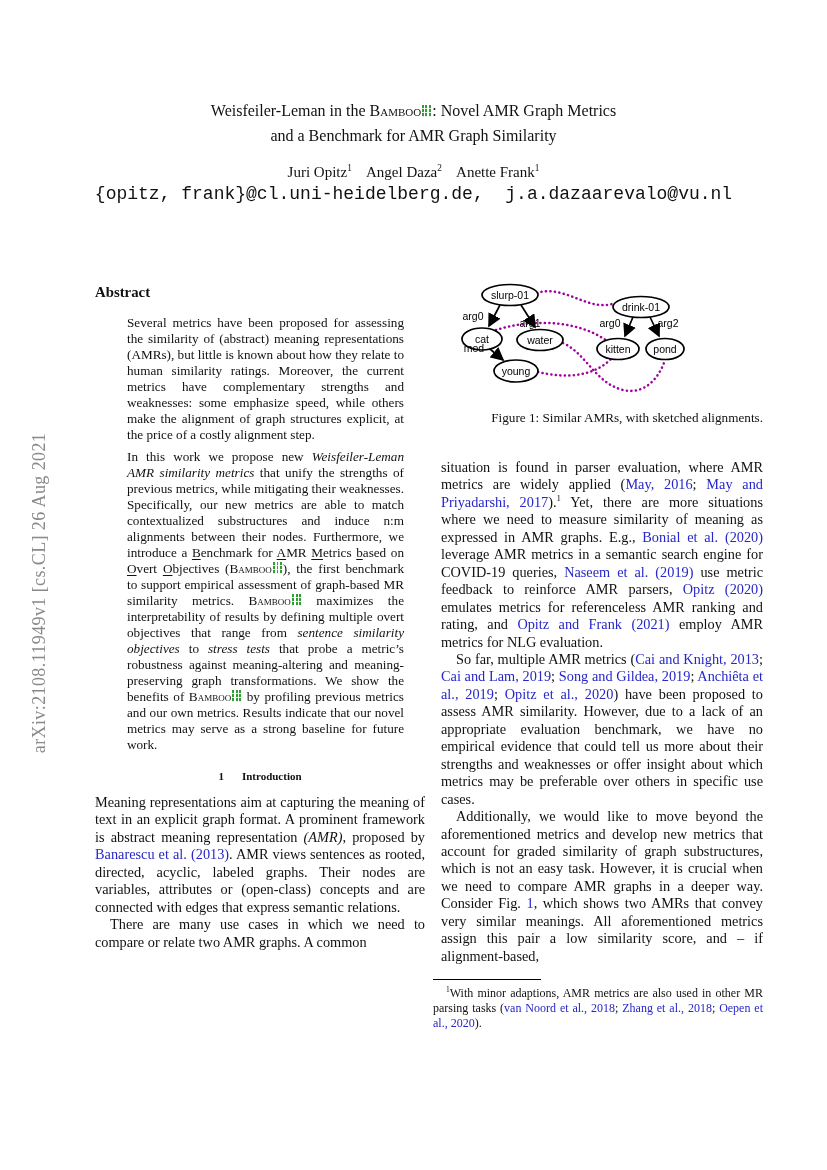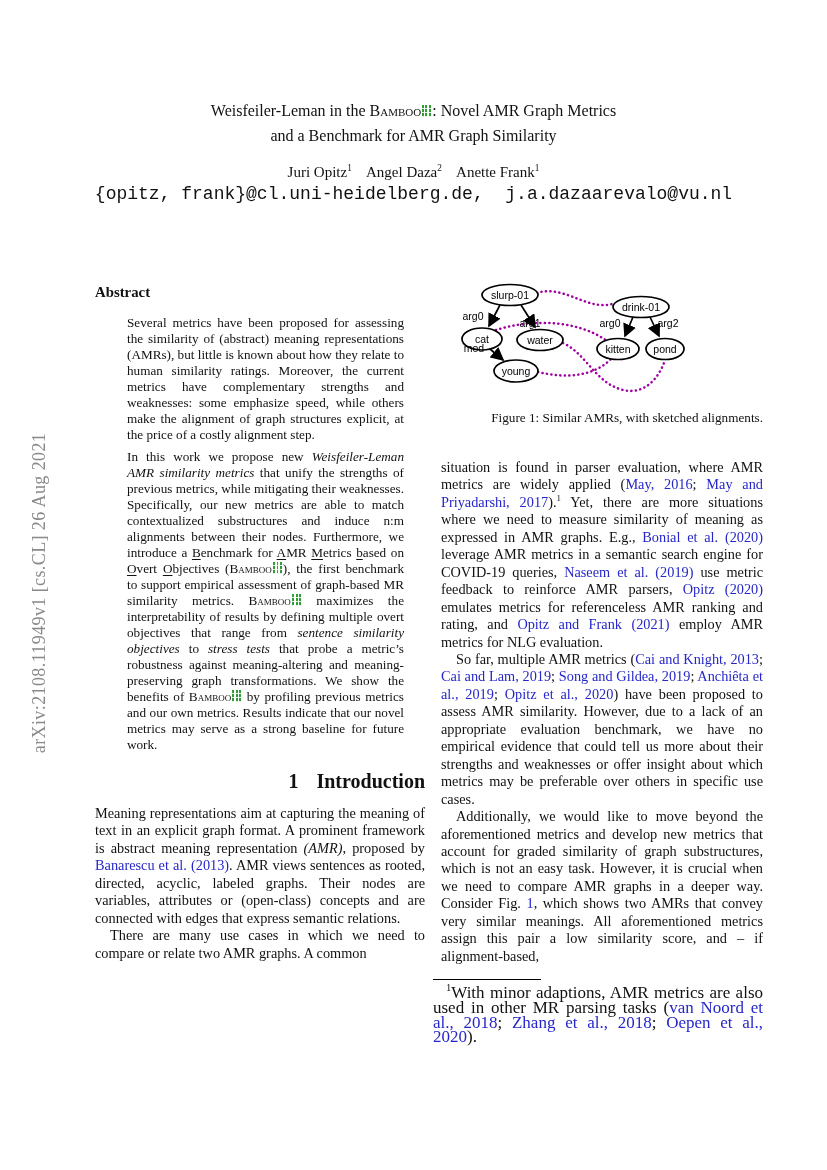--- a/index.html
+++ b/index.html
@@ -14,21 +14,21 @@
   .authors{margin-top:16px;font-size:15px;white-space:pre;}
   .affils{margin-top:11px;font-size:15px;line-height:21.5px;}
   .emails{margin-top:3px;font-size:18px;font-family:"Liberation Mono",monospace;white-space:pre;}
   
   .col{position:absolute;top:278px;width:330px;text-align:justify;hyphens:auto;}
   .col-left{left:95px;}
   .col-right{left:433px;}
   .abs-h{font-weight:bold;font-size:14.8px;margin:6px 0 14px 0;}
   .abs-body{margin-left:32px;margin-right:21px;font-size:13.2px;line-height:16px;}
   .abs-body p{margin:0 0 6px 0;}
-  .sec-h{font-size:20px;font-weight:bold;margin:17px 0 12px 0;text-align:right;}
+  .sec-h{font-size:11px;font-weight:bold;margin:17px 0 12px 0;text-align:center;}
   .sec-h .gap{display:inline-block;width:18px;}
   .body-p{font-size:14.3px;line-height:17.45px;margin:0;}
   .ind{text-indent:15px;}
   
   .s-i{font-style:italic;} .s-b{font-weight:normal;}
   .s-link{color:var(--link,#2626c9);}
   .s-sc{font-variant:small-caps;}
   .s-u{text-decoration:underline;text-underline-offset:2px;}
   .s-sup{vertical-align:super;font-size:62%;line-height:0;}
   .bamboo{display:inline-block;width:9px;height:12px;margin:0 1px 0 1px;vertical-align:-1px;
@@ -41,21 +41,21 @@
   .figure svg{display:block;margin-left:14px;}
   .fig-cap{font-size:13.2px;text-align:right;margin-top:8px;}
   .rc-body{margin-top:33px;margin-left:8px;}
   .node-label,.edge-label{font-family:"Liberation Sans",sans-serif;font-size:10.5px;fill:#000;}
   .node{fill:#fff;stroke:#000;stroke-width:1.7;}
   .gedge{stroke:#000;stroke-width:1.7;fill:none;}
   .align{stroke:var(--align,#a000a0);fill:none;stroke-width:2.5;
          stroke-dasharray:.2 4.3;stroke-linecap:round;}
   
   .fn-rule{width:108px;border-top:1px solid #000;margin:14px 0 6px 0;}
-  .fn{font-size:17px;line-height:14.7px;text-indent:13px;margin:0;}
+  .fn{font-size:12px;line-height:14.7px;text-indent:13px;margin:0;}
 </style>
 </head>
 <body>
 
 <div class="page">
 
   <div class="watermark">arXiv:2108.11949v1  [cs.CL]  26 Aug 2021</div>
 
   <div class="header">
     <div class="title">

